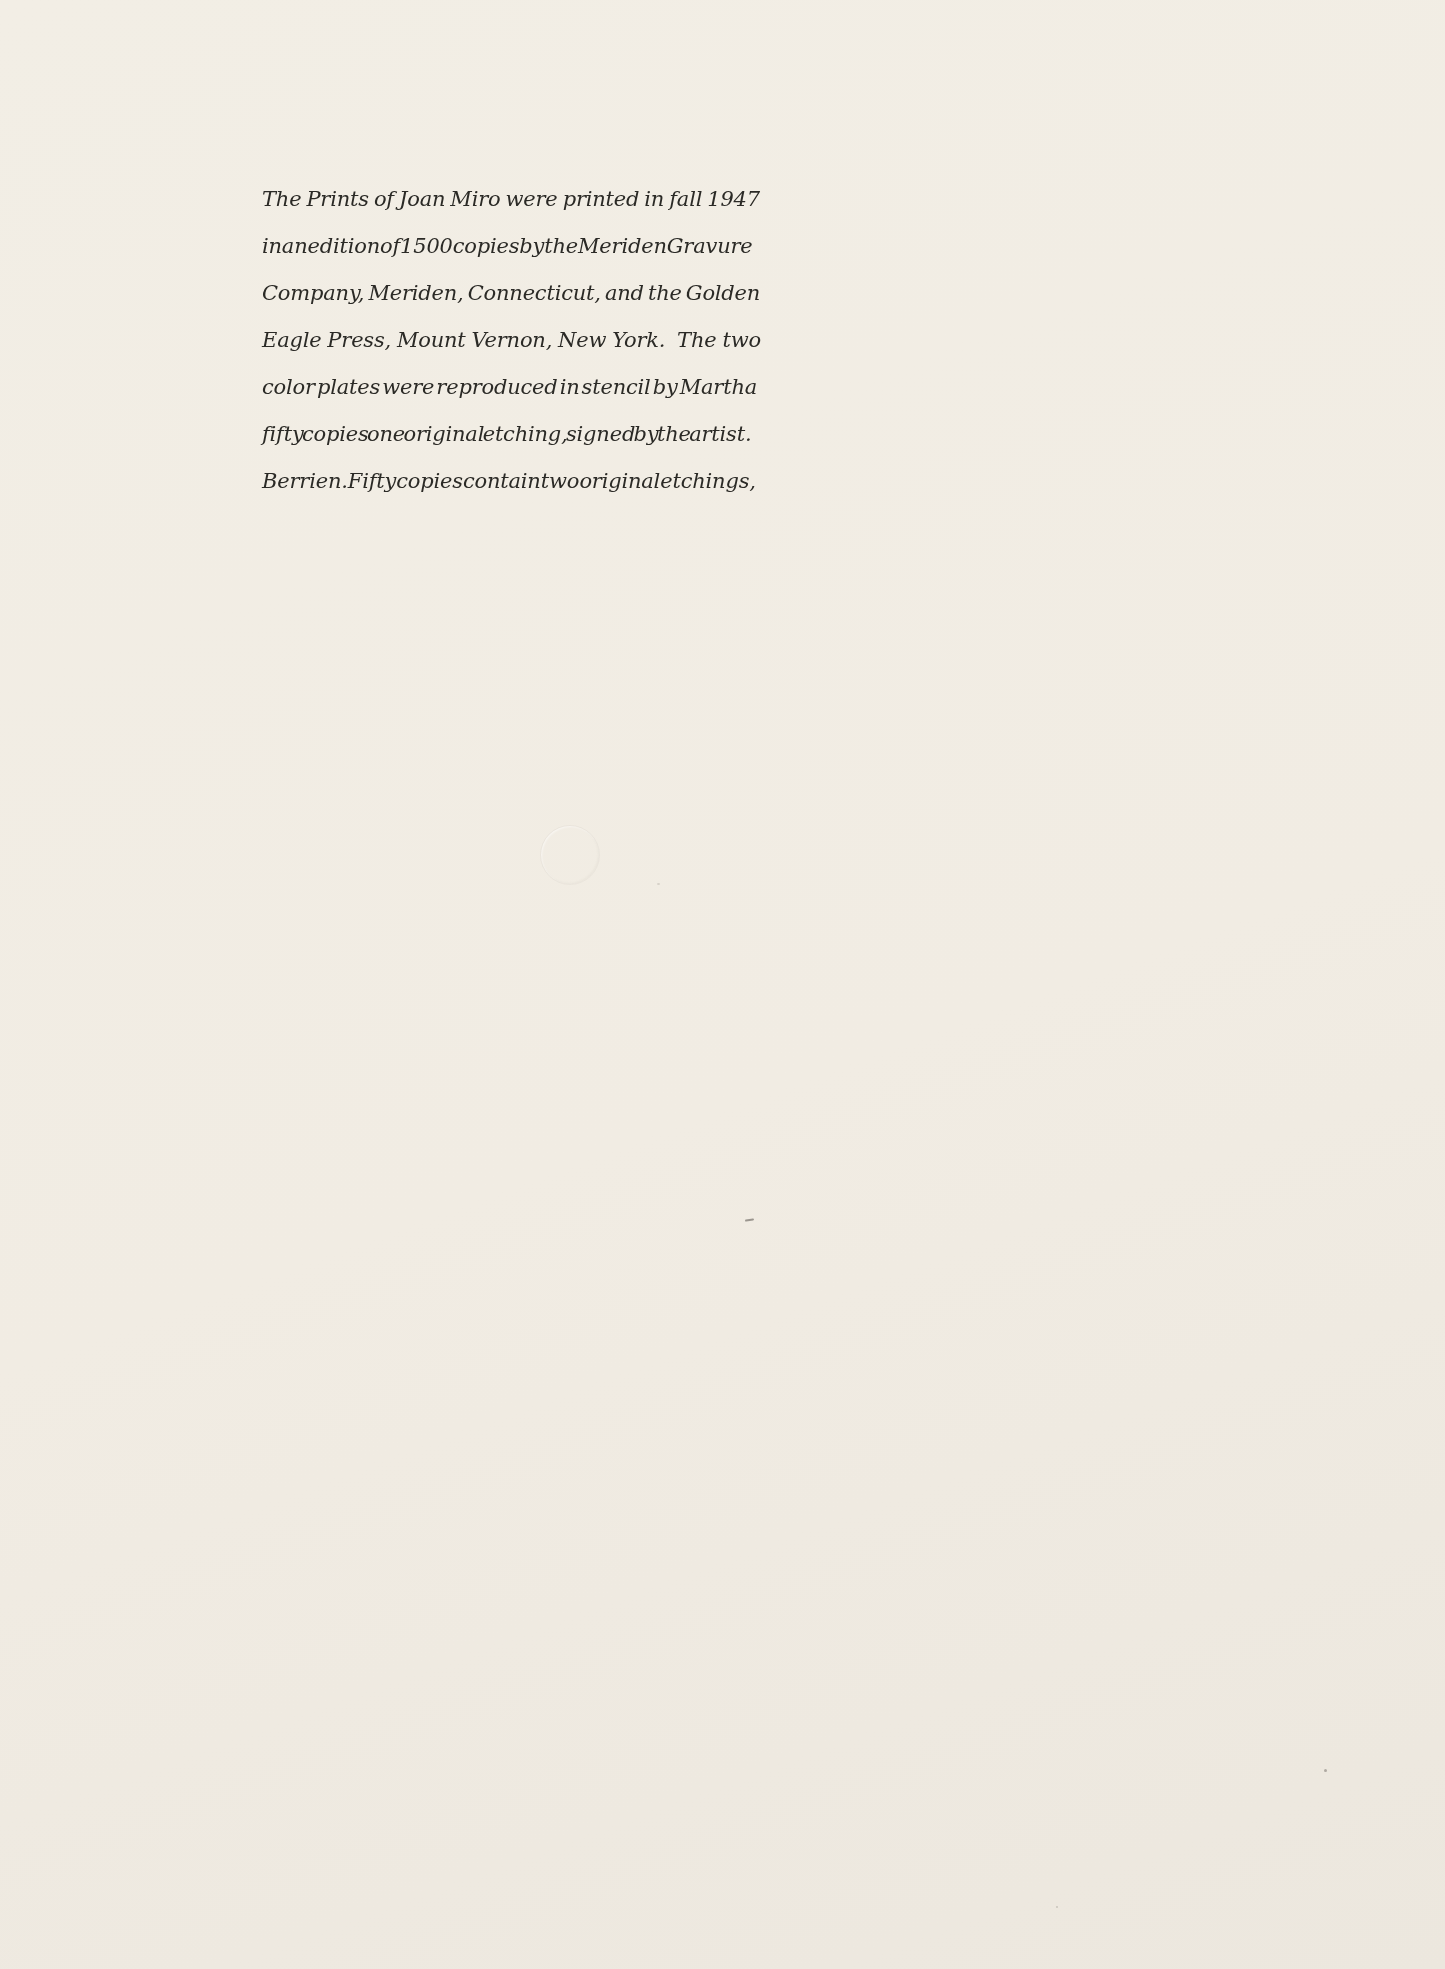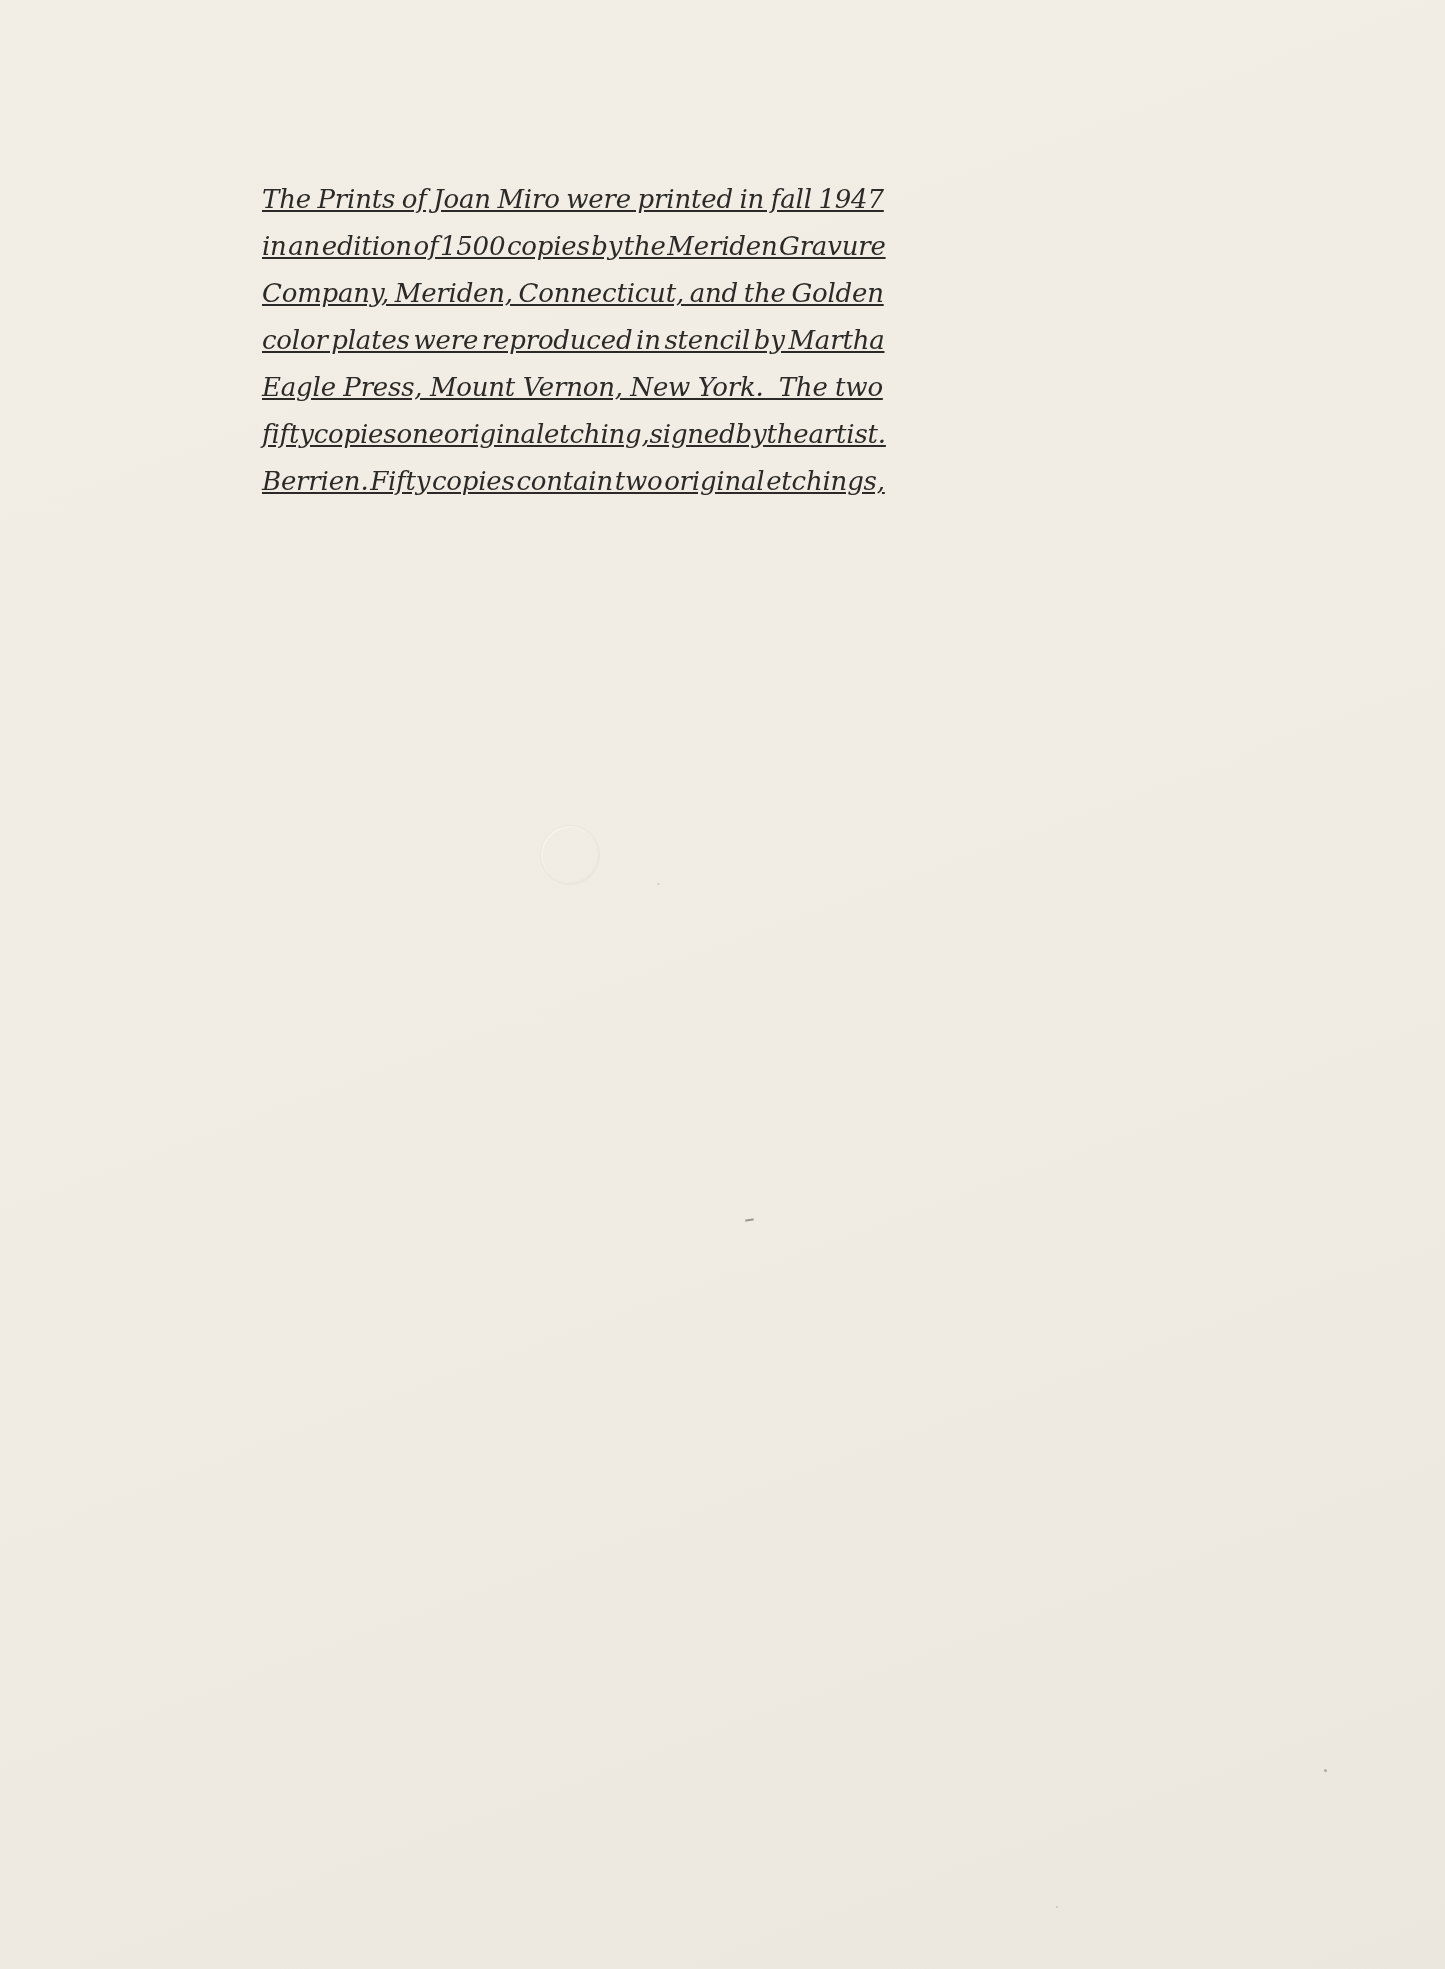--- a/index.html
+++ b/index.html
@@ -14,25 +14,24 @@
     overflow: hidden;
     font-family: "DejaVu Serif", "Liberation Serif", serif;
   }
   .colophon {
     position: absolute;
     left: 262px;
     top: 176px;
     width: 597px;
     margin: 0;
     font-style: italic;
-    font-size: 26px;
+    font-size: 21px;
     letter-spacing: -0.2px;
     line-height: 47px;
     color: #2b2a26;
-    text-decoration: underline;
   }
   .jline {
     display: block;
     white-space: nowrap;
   }
   
   .emboss-circle {
     position: absolute;
     left: 540px;
     top: 825px;
@@ -55,22 +54,22 @@
 </style>
 </head>
 <body>
 
 <div class="page">
 
   <p class="colophon">
     <span class="jline" style="word-spacing: -1.41493px;">The Prints of Joan Miro were printed in fall 1947</span>
     <span class="jline" style="word-spacing: -6.45833px;">in an edition of 1500 copies by the Meriden Gravure</span>
     <span class="jline" style="word-spacing: -2.35px;">Company, Meriden, Connecticut, and the Golden</span>
+    <span class="jline" style="word-spacing: -0.553571px;">Eagle Press, Mount Vernon, New York.&nbsp; The two</span>
     <span class="jline" style="word-spacing: -4.36384px;">color plates were reproduced in stencil by Martha</span>
-    <span class="jline" style="word-spacing: -0.553571px;">Eagle Press, Mount Vernon, New York.&nbsp; The two</span>
     <span class="jline" style="word-spacing: -8.02344px;">fifty copies one original etching, signed by the artist.</span>
     <span class="jline" style="word-spacing: -6.35938px;">Berrien. Fifty copies contain two original etchings,</span>
   </p>
 
   <div class="emboss-circle"></div>
   <div class="speck speck-a"></div>
   <div class="speck speck-b"></div>
   <div class="speck speck-c"></div>
   <div class="speck speck-d"></div>
 

